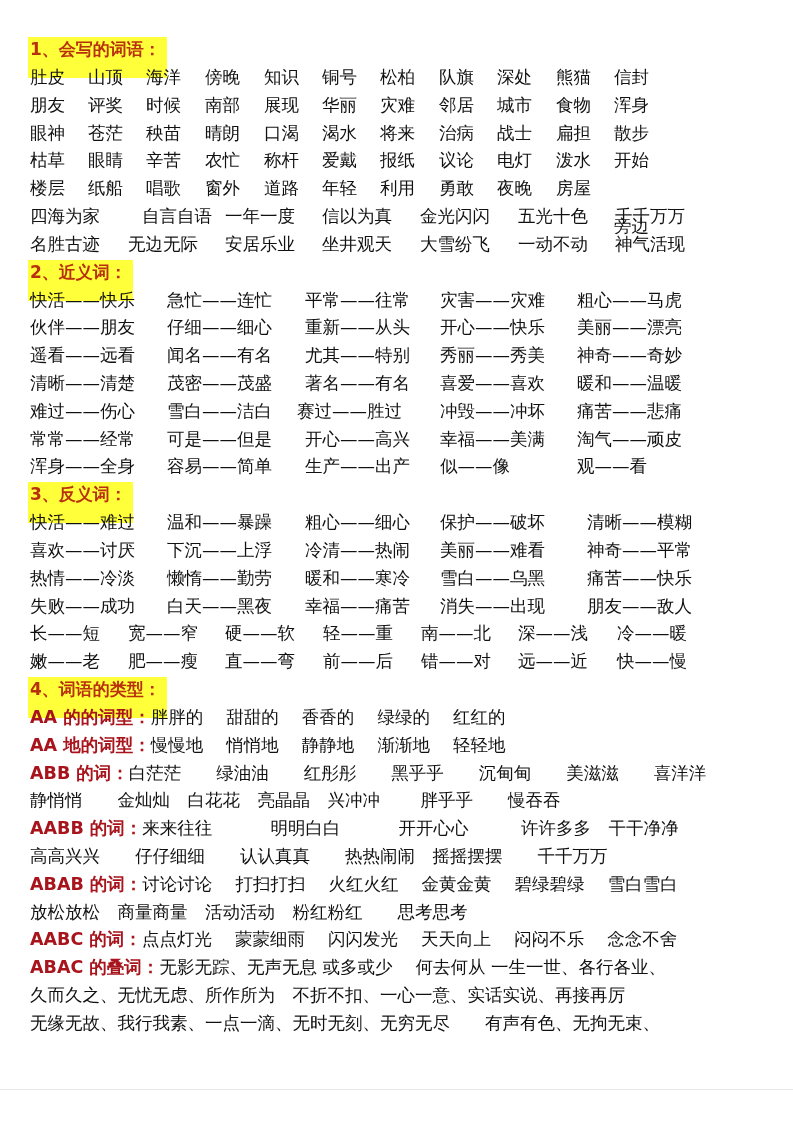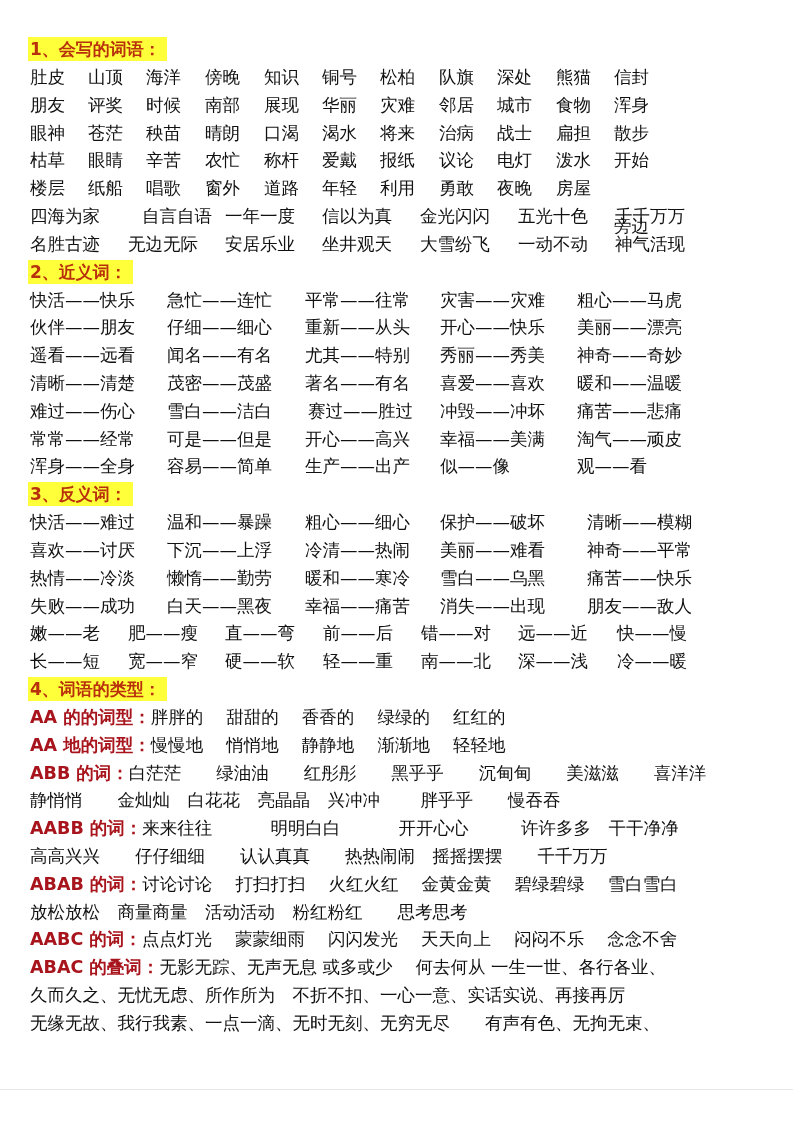--- a/index.html
+++ b/index.html
@@ -2,21 +2,21 @@
 <html><head>
 <meta charset="utf-8">
 <style>
   html, body { margin: 0; padding: 0; background: #ffffff; }
   body { width: 793px; height: 1122px; position: relative; overflow: hidden;
          font-family: "DejaVu Sans", "Liberation Sans", sans-serif; color: #111; }
   .page { position: absolute; left: 0; top: 0; width: 793px; height: 1088px; background: #fff; }
   .footer-line { position: absolute; left: 0; top: 1089px; width: 793px; height: 1px; background: #e6e6e6; }
   .content { position: absolute; left: 30px; top: 36px; width: 750px; }
   .heading { display: inline-block; background: #ffff3a; color: #b8300c; font-weight: bold;
-             font-size: 17px; line-height: 24px; padding: 0 6px 0 2px; margin-left: -2px; height: 24px; }
+             font-size: 17px; line-height: 24px; padding: 0 6px 0 2px; margin-left: -2px; height: 41px; }
   .row { height: 27.8px; line-height: 27.8px; font-size: 17.5px; white-space: nowrap; position: relative; }
   .cell { position: absolute; top: 0; font-weight: 500; }
   .free { font-weight: 500; }
   .label { color: #a8141c; font-weight: bold; }
   .hrow { height: 28px; line-height: 28px; }
 </style>
 </head>
 <body>
 
 <div class="page">
@@ -141,21 +141,21 @@
         <div class="row">
           <span class="cell" style="left: 0px;">清晰——清楚</span>
           <span class="cell" style="left: 137px;">茂密——茂盛</span>
           <span class="cell" style="left: 275px;">著名——有名</span>
           <span class="cell" style="left: 410px;">喜爱——喜欢</span>
           <span class="cell" style="left: 547px;">暖和——温暖</span>
         </div>
         <div class="row">
           <span class="cell" style="left: 0px;">难过——伤心</span>
           <span class="cell" style="left: 137px;">雪白——洁白</span>
-          <span class="cell" style="left: 278px; text-align: right;">赛过——胜过</span>
+          <span class="cell" style="left: 267px; text-align: right;">赛过——胜过</span>
           <span class="cell" style="left: 410px;">冲毁——冲坏</span>
           <span class="cell" style="left: 547px;">痛苦——悲痛</span>
         </div>
         <div class="row">
           <span class="cell" style="left: 0px;">常常——经常</span>
           <span class="cell" style="left: 137px;">可是——但是</span>
           <span class="cell" style="left: 275px;">开心——高兴</span>
           <span class="cell" style="left: 410px;">幸福——美满</span>
           <span class="cell" style="left: 547px;">淘气——顽皮</span>
         </div>
@@ -192,38 +192,38 @@
           <span class="cell" style="left: 275px;">暖和——寒冷</span>
           <span class="cell" style="left: 410px;">雪白——乌黑</span>
           <span class="cell" style="left: 557px;">痛苦——快乐</span>
         </div>
         <div class="row">
           <span class="cell" style="left: 0px;">失败——成功</span>
           <span class="cell" style="left: 137px;">白天——黑夜</span>
           <span class="cell" style="left: 275px;">幸福——痛苦</span>
           <span class="cell" style="left: 410px;">消失——出现</span>
           <span class="cell" style="left: 557px;">朋友——敌人</span>
+        </div>
+        <div class="row">
+          <span class="cell" style="left: 0px;">长——短</span>
+          <span class="cell" style="left: 98px;">宽——窄</span>
+          <span class="cell" style="left: 195px;">硬——软</span>
+          <span class="cell" style="left: 293px;">轻——重</span>
+          <span class="cell" style="left: 391px;">南——北</span>
+          <span class="cell" style="left: 488px;">深——浅</span>
+          <span class="cell" style="left: 587px;">冷——暖</span>
         </div>
         <div class="row">
           <span class="cell" style="left: 0px;">嫩——老</span>
           <span class="cell" style="left: 98px;">肥——瘦</span>
           <span class="cell" style="left: 195px;">直——弯</span>
           <span class="cell" style="left: 293px;">前——后</span>
           <span class="cell" style="left: 391px;">错——对</span>
           <span class="cell" style="left: 488px;">远——近</span>
           <span class="cell" style="left: 587px;">快——慢</span>
-        </div>
-        <div class="row">
-          <span class="cell" style="left: 0px;">长——短</span>
-          <span class="cell" style="left: 98px;">宽——窄</span>
-          <span class="cell" style="left: 195px;">硬——软</span>
-          <span class="cell" style="left: 293px;">轻——重</span>
-          <span class="cell" style="left: 391px;">南——北</span>
-          <span class="cell" style="left: 488px;">深——浅</span>
-          <span class="cell" style="left: 587px;">冷——暖</span>
         </div>
       </div>
 
     <div class="hrow">
       <span class="heading">4、词语的类型：</span>
     </div>
     <div id="s4-rows">
         <div class="row"><span class="label">AA 的的词型：</span><span class="free">胖胖的　 甜甜的　 香香的　 绿绿的　 红红的</span></div>
         <div class="row"><span class="label">AA 地的词型：</span><span class="free">慢慢地　 悄悄地　 静静地　 渐渐地　 轻轻地</span></div>
         <div class="row"><span class="label">ABB 的词：</span><span class="free">白茫茫　　绿油油　　红彤彤　　黑乎乎　　沉甸甸　　美滋滋　　喜洋洋</span></div>

